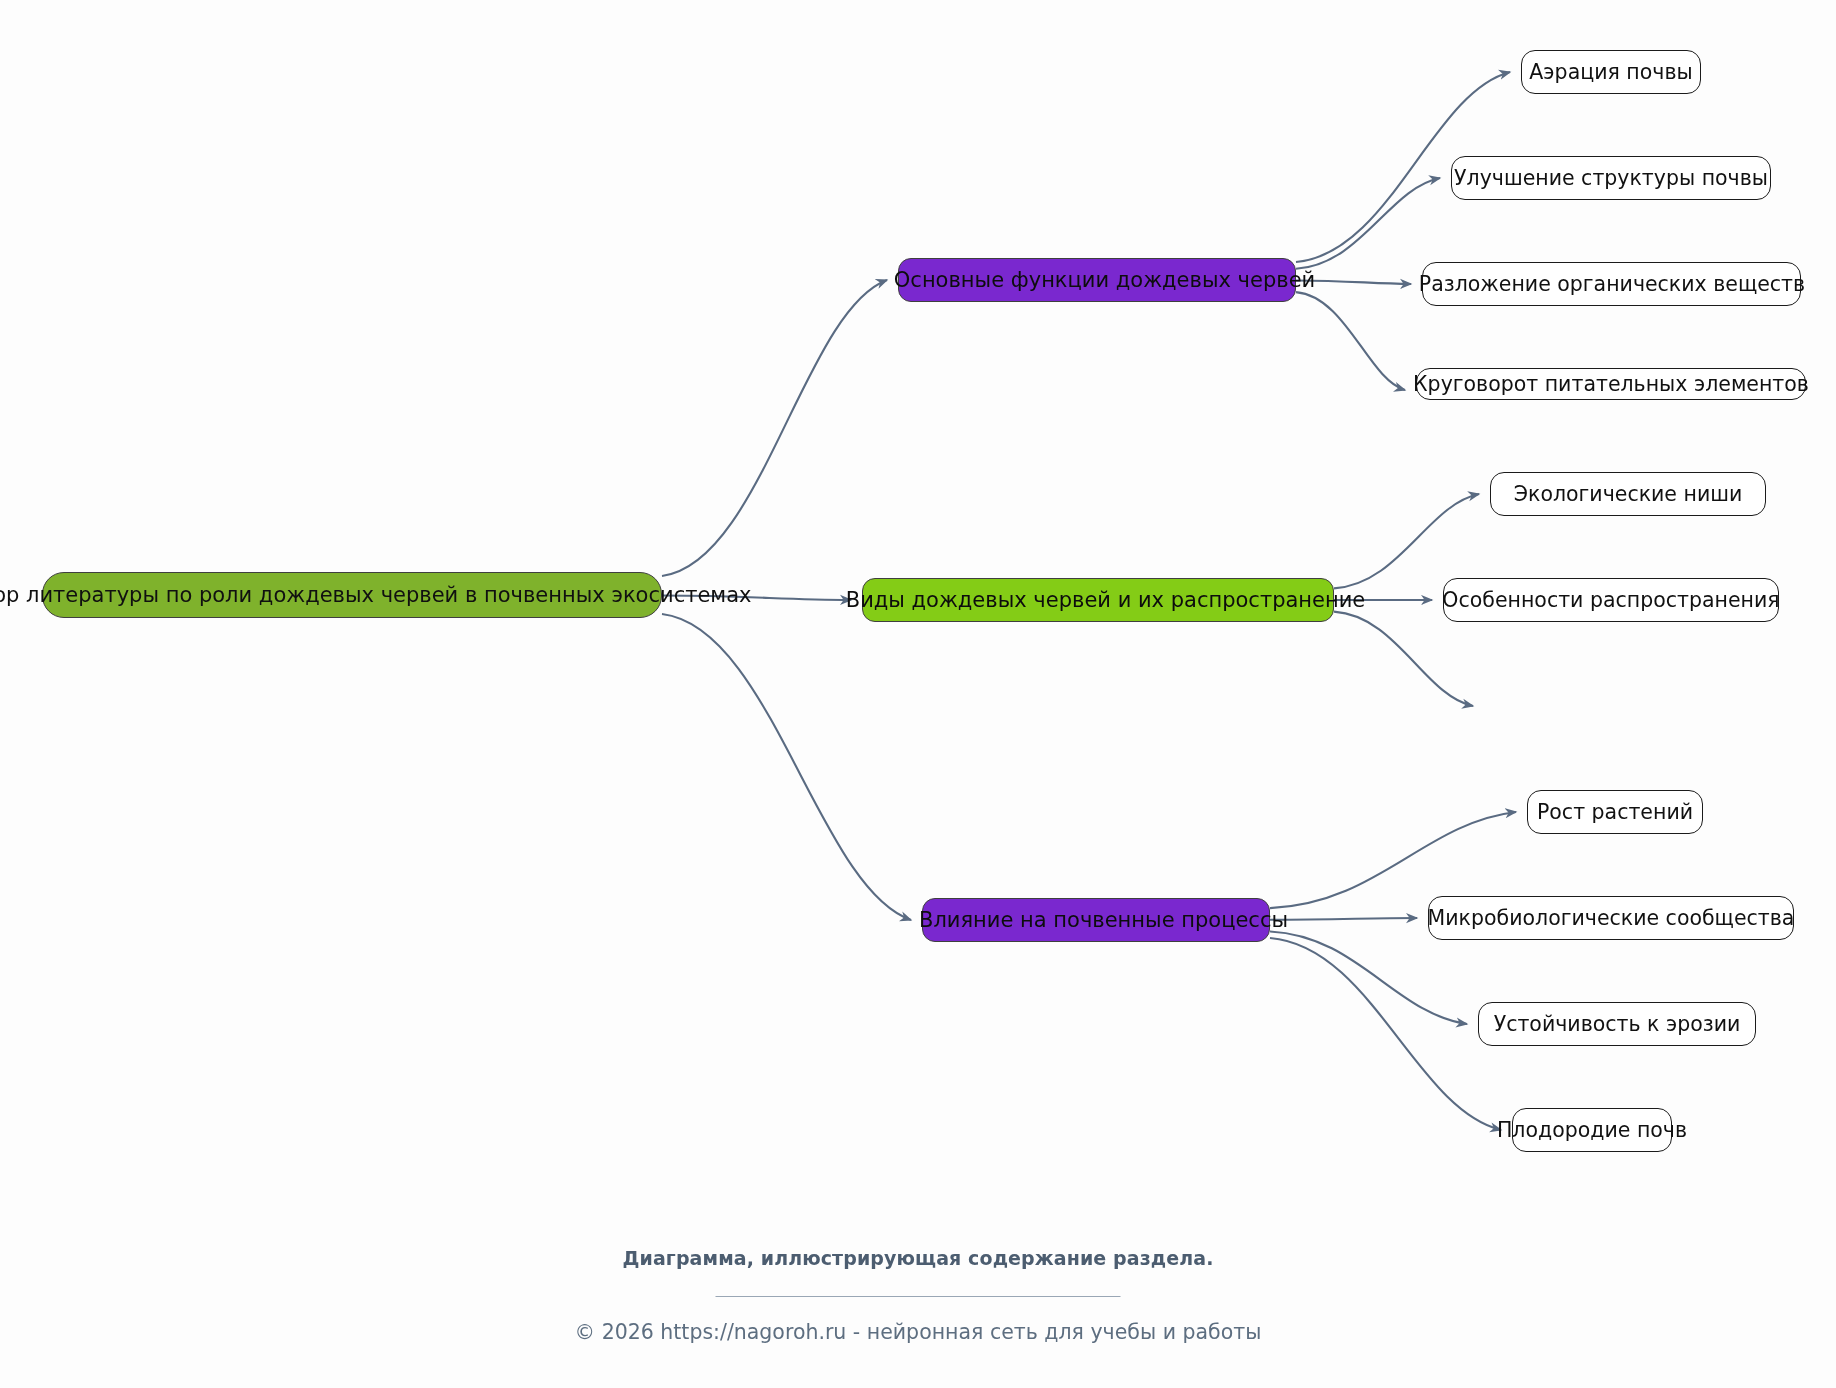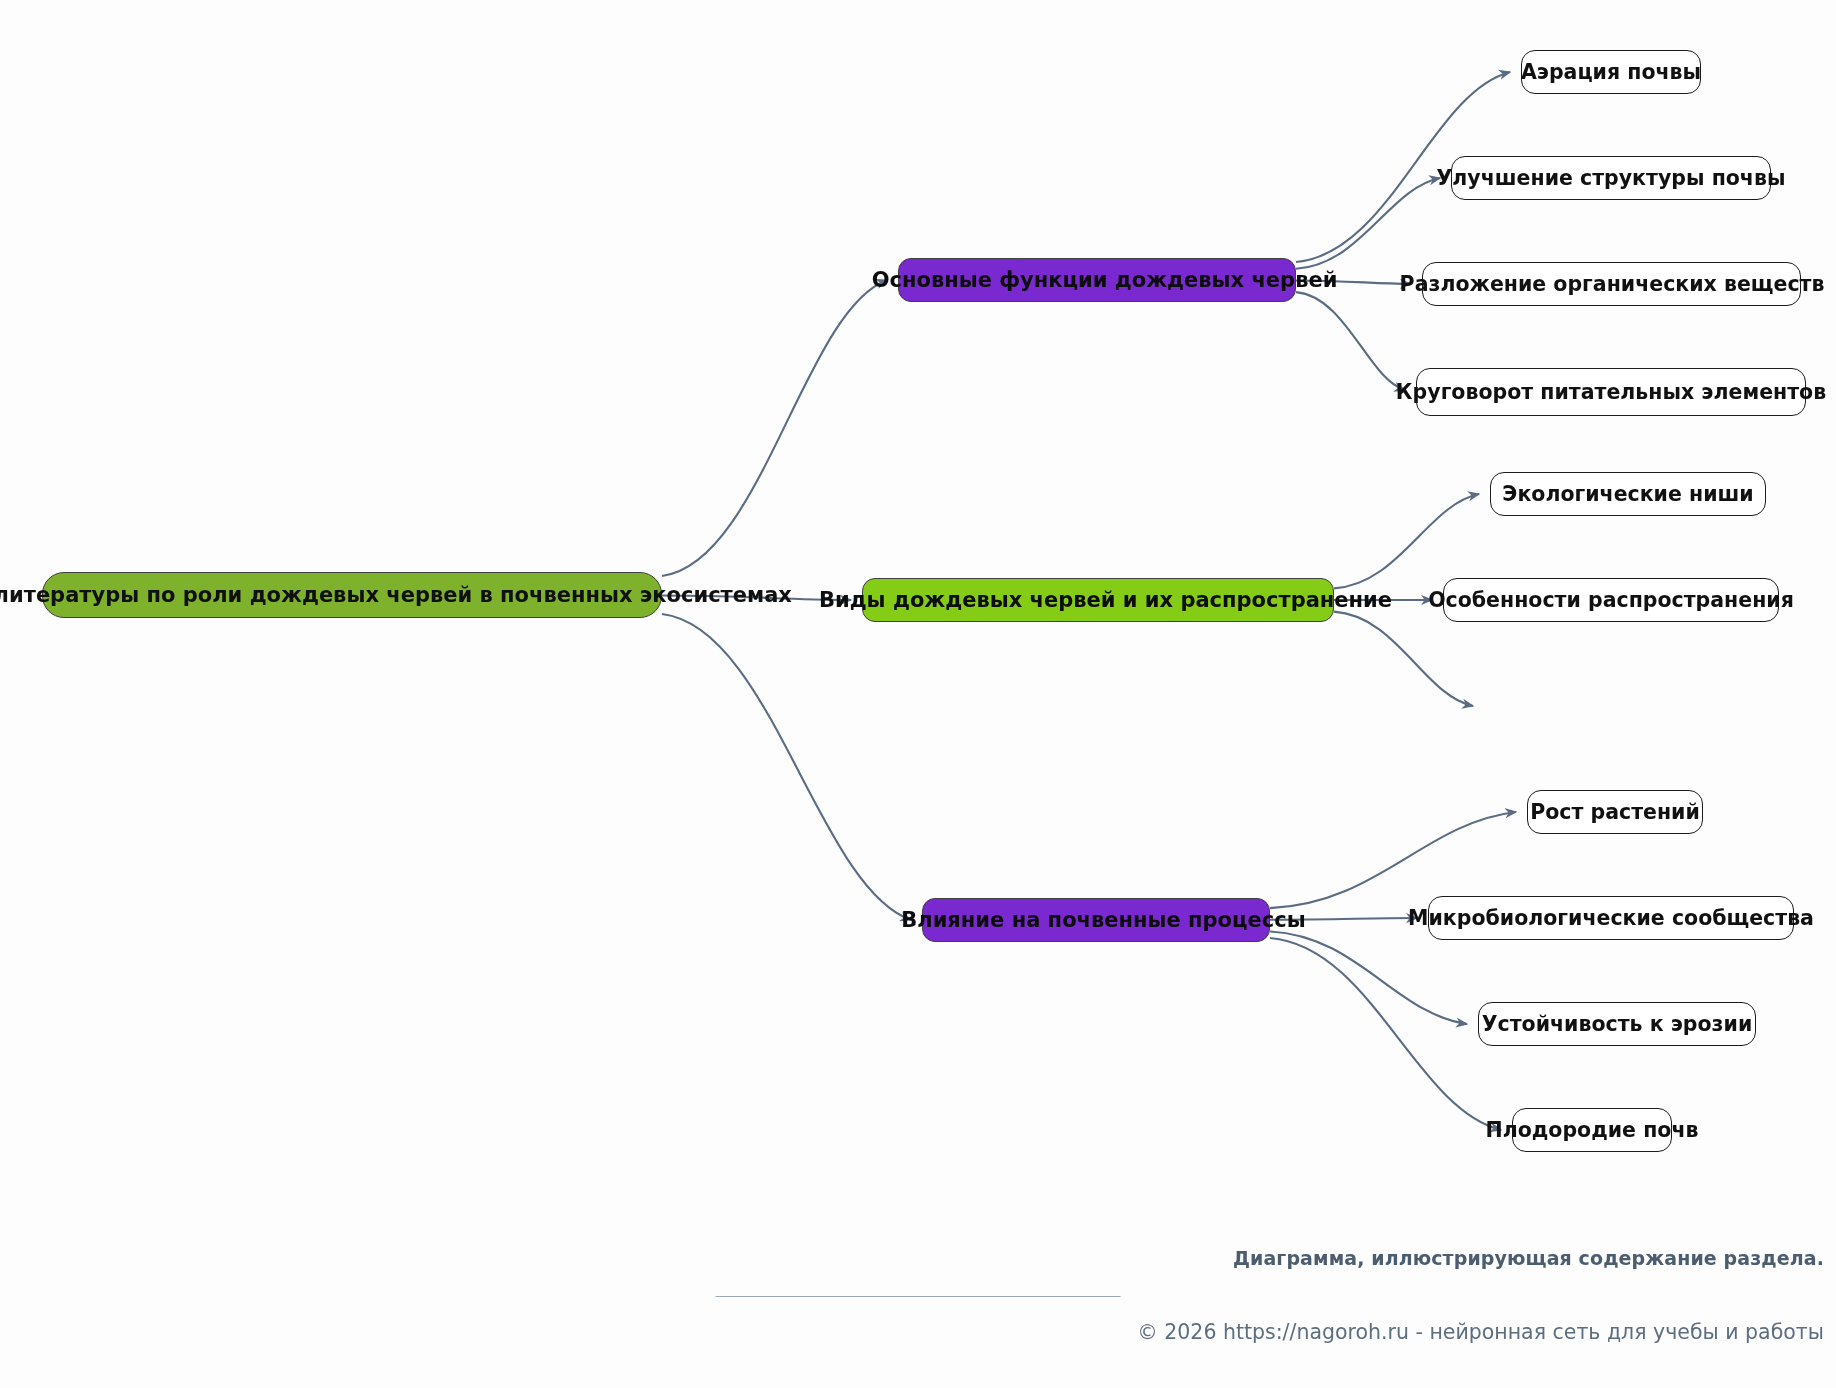--- a/index.html
+++ b/index.html
@@ -19,43 +19,42 @@
     white-space:nowrap;
     border-radius:14px;
     background:#ffffff;
     border:1.6px solid #1b1b1b;
     color:#111111;
     font-size:20.5px;
     line-height:1;
     padding:0 17px;
     height:44px;
     z-index:5;
-    font-weight:bold;
   }
   .node.root{
     background:#7fb22c;
     border:1.8px solid #3f3f3f;
     border-radius:22px;
     height:46px;
     font-size:21px;
     color:#101010;
   }
   .node.branch{
     background:#7a28cf;
     border:1.8px solid #3f3f3f;
     border-radius:13px;
     height:44px;
     font-size:21px;
     color:#0d0d0d;
     padding-left:32px;
   }
 
   .footer{
-    position:absolute;left:0;right:12px;
-    text-align:right;
+    position:absolute;left:0;right:0;
+    text-align:center;
     color:#4c5d70;
   }
   .footer-caption{
     top:1247px;
     font-size:19px;font-weight:bold;
     letter-spacing:.1px;
   }
   .footer-rule{
     position:absolute;
     top:1296px;left:50%;transform:translateX(-50%);
@@ -94,21 +93,21 @@
         <path d="M 1270 938 C 1371.64 946.4, 1415.2 1109, 1501 1130"></path>
       </g>
   </svg>
 
   <div class="node root" style="left: 42px; top: 572px; width: 620px; height: 46px; background: rgb(127, 178, 44);">Обзор литературы по роли дождевых червей в почвенных экосистемах</div>
 
   <div class="node branch" style="left: 898px; top: 258px; width: 398px; height: 44px; background: rgb(122, 40, 207);">Основные функции дождевых червей</div>
   <div class="node" style="left: 1521px; top: 50px; width: 180px; height: 44px;">Аэрация почвы</div>
   <div class="node" style="left: 1451px; top: 156px; width: 320px; height: 44px;">Улучшение структуры почвы</div>
   <div class="node" style="left: 1422px; top: 262px; width: 379px; height: 44px; padding-left: 18px;">Разложение органических веществ</div>
-  <div class="node" style="left: 1416px; top: 368px; width: 390px; height: 48px;">Круговорот питательных элементов</div>
+  <div class="node" style="left: 1416px; top: 368px; width: 390px; height: 32px;">Круговорот питательных элементов</div>
 
   <div class="node branch" style="left: 862px; top: 578px; width: 472px; height: 44px; background: #84cc16;">Виды дождевых червей и их распространение</div>
   <div class="node" style="left: 1490px; top: 472px; width: 276px; height: 44px;">Экологические ниши</div>
   <div class="node" style="left: 1443px; top: 578px; width: 336px; height: 44px;">Особенности распространения</div>
 
   <div class="node branch" style="left: 922px; top: 898px; width: 348px; height: 44px; background: rgb(122, 40, 207);">Влияние на почвенные процессы</div>
   <div class="node" style="left: 1527px; top: 790px; width: 176px; height: 44px;">Рост растений</div>
   <div class="node" style="left: 1428px; top: 896px; width: 366px; height: 44px;">Микробиологические сообщества</div>
   <div class="node" style="left: 1478px; top: 1002px; width: 278px; height: 44px;">Устойчивость к эрозии</div>
   <div class="node" style="left: 1512px; top: 1108px; width: 160px; height: 44px;">Плодородие почв</div>

